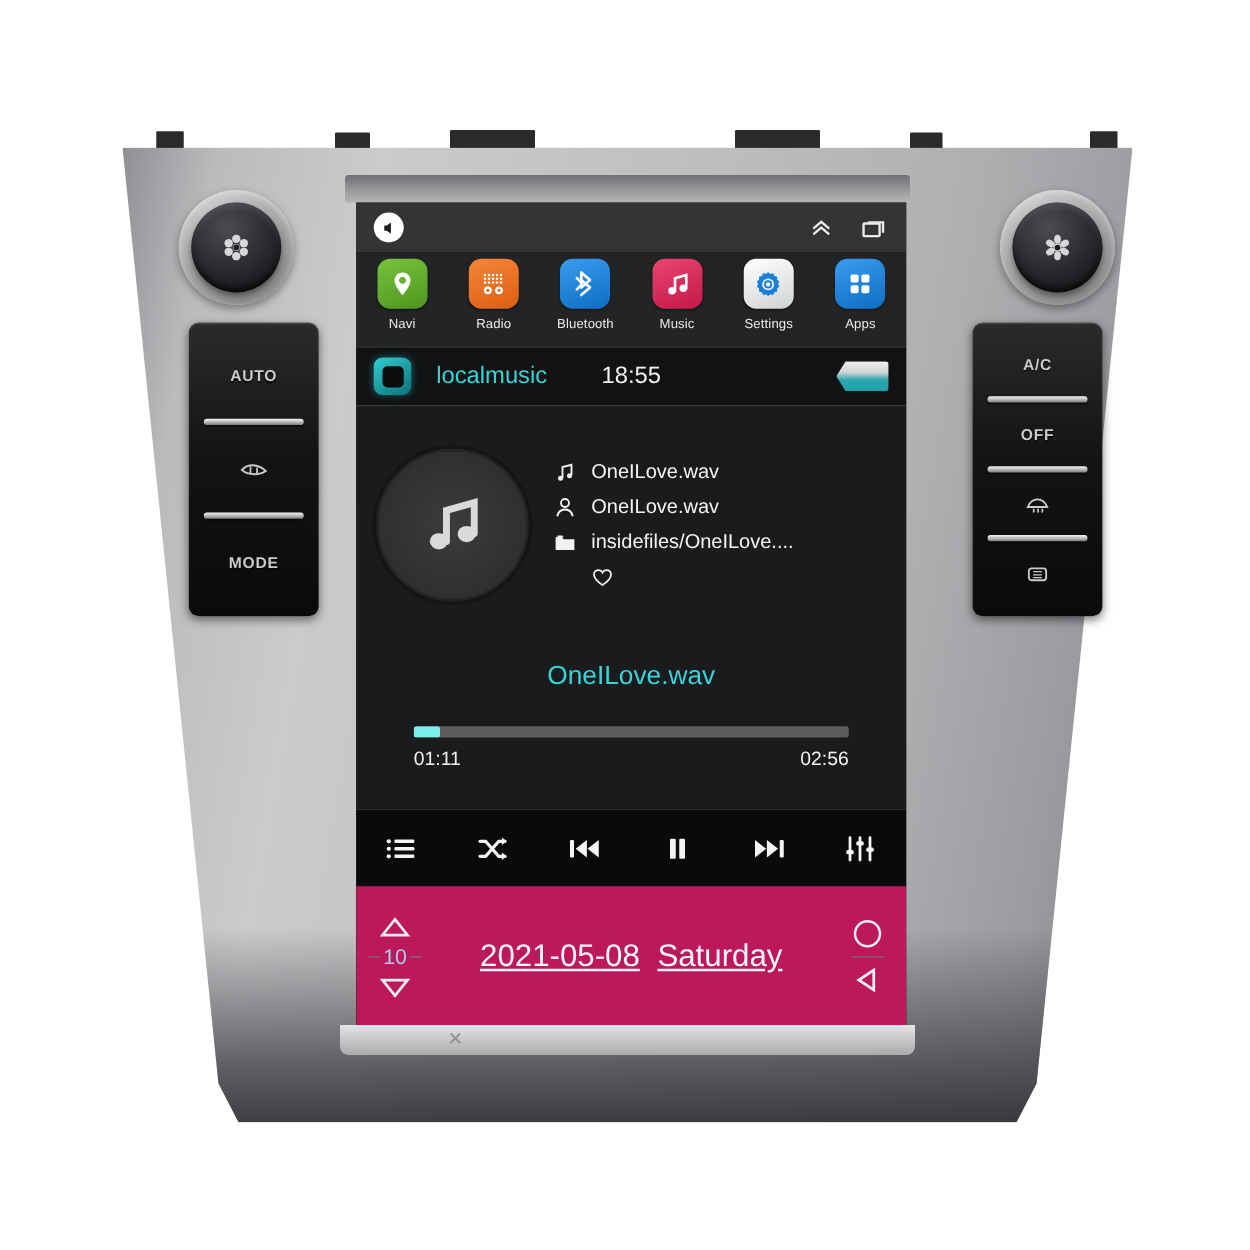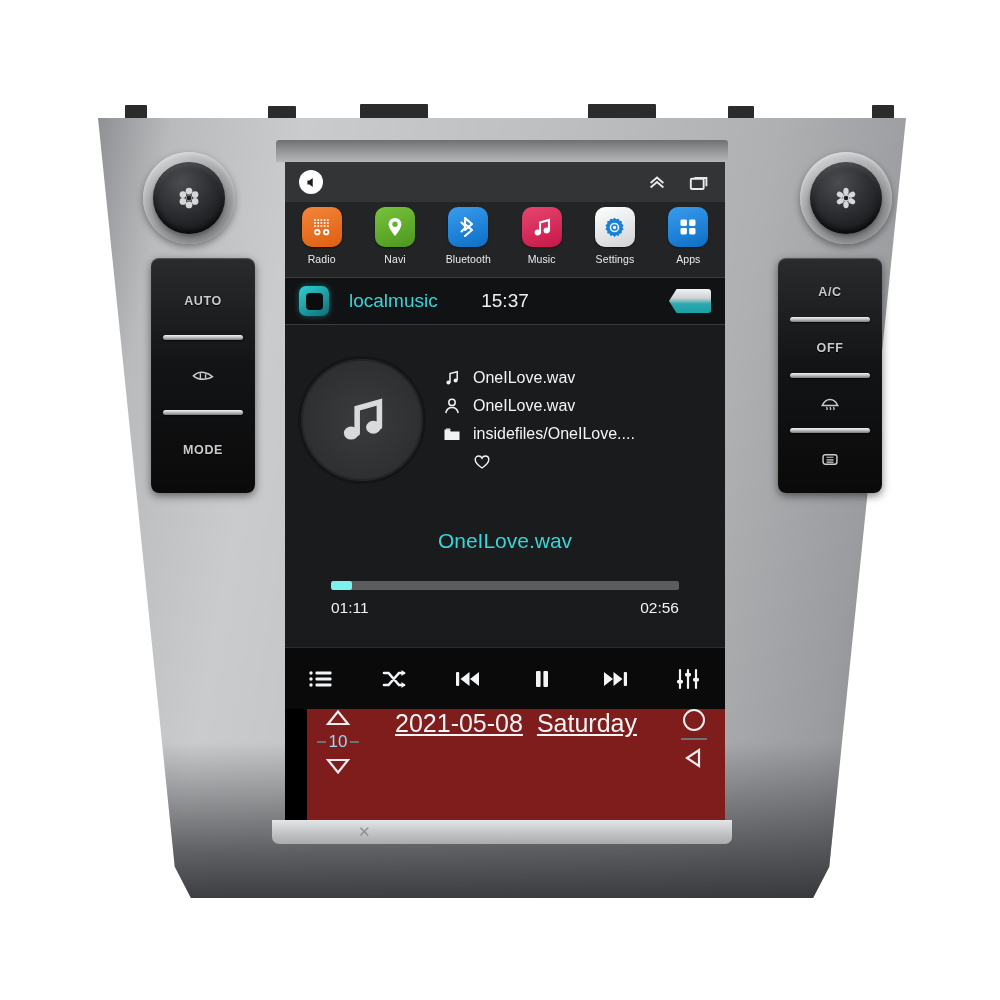--- a/index.html
+++ b/index.html
@@ -272,24 +272,23 @@
   }
   .tp-btn {
     flex: 1;
     display: flex; align-items: center; justify-content: center;
   }
   .tp-btn svg { fill: #f2f4f5; }
 
   
   #bottom-nav {
     flex: 1;
-    background: #7f1d1d;
-    display: flex; align-items: flex-start;
+    background: #be185d;
+    display: flex; align-items: center;
     position: relative;
-    margin-left: 22px;
   }
   #vol-stepper {
     width: 62px;
     display: flex; flex-direction: column;
     align-items: center; justify-content: center;
     gap: 6px;
   }
   #vol-stepper svg { width: 26px; height: 17px; fill: none; stroke: #eceeef; stroke-width: 2.2; }
   #vol-value-row { display: flex; align-items: center; gap: 3px; }
   #vol-value-row .dash { width: 9px; height: 1.5px; background: #6f7173; }
@@ -421,20 +420,30 @@
       </div>
       <div class="status-ic">
         <svg viewBox="0 0 24 20" width="22" height="19">
           <rect x="2" y="6" width="14" height="11" rx="1"></rect>
           <path d="M6 5 L19 5 L19 14"></path>
         </svg>
       </div>
     </div>
 
     <div id="app-dock">
+
+      <div class="app-cell">
+        <div class="app-ic" style="background:linear-gradient(160deg,#77c33a,#4d9620);">
+          <svg width="24" height="24" viewBox="0 0 24 24">
+            <path d="M12 3 C8.4 3 5.6 5.8 5.6 9.3 C5.6 14 12 21 12 21 C12 21 18.4 14 18.4 9.3 C18.4 5.8 15.6 3 12 3 z" fill="#fff"></path>
+            <circle cx="12" cy="9.2" r="2.7" fill="#64b32f"></circle>
+          </svg>
+        </div>
+        <div class="app-label">Navi</div>
+      </div>
 
       <div class="app-cell">
         <div class="app-ic" style="background:linear-gradient(160deg,#f4853a,#dd5f11);">
           <svg width="26" height="24" viewBox="0 0 26 24">
             <g fill="#fff">
               <circle cx="6" cy="5" r="1"></circle>
                 <circle cx="9.2" cy="5" r="1"></circle>
                 <circle cx="12.4" cy="5" r="1"></circle>
               <circle cx="15.6" cy="5" r="1"></circle>
                 <circle cx="18.8" cy="5" r="1"></circle>
@@ -452,30 +461,20 @@
             <circle cx="8.3" cy="17.2" r="3.1" fill="#fff"></circle>
             <circle cx="8.3" cy="17.2" r="1.2" fill="#dd5f11"></circle>
             <circle cx="17.2" cy="17.2" r="3.1" fill="#fff"></circle>
             <circle cx="17.2" cy="17.2" r="1.2" fill="#dd5f11"></circle>
           </svg>
         </div>
         <div class="app-label">Radio</div>
       </div>
 
       <div class="app-cell">
-        <div class="app-ic" style="background:linear-gradient(160deg,#77c33a,#4d9620);">
-          <svg width="24" height="24" viewBox="0 0 24 24">
-            <path d="M12 3 C8.4 3 5.6 5.8 5.6 9.3 C5.6 14 12 21 12 21 C12 21 18.4 14 18.4 9.3 C18.4 5.8 15.6 3 12 3 z" fill="#fff"></path>
-            <circle cx="12" cy="9.2" r="2.7" fill="#64b32f"></circle>
-          </svg>
-        </div>
-        <div class="app-label">Navi</div>
-      </div>
-
-      <div class="app-cell">
         <div class="app-ic" style="background:linear-gradient(160deg,#3a9cee,#0c6ec4);">
           <svg width="22" height="24" viewBox="0 0 22 24">
             <path d="M8 3 L15 9 L8 15 L8 3 M8 21 L15 15 L8 9 M4.5 7.5 L8 11 M4.5 16.5 L8 13" fill="none" stroke="#fff" stroke-width="2.1" stroke-linejoin="round" stroke-linecap="round"></path>
           </svg>
         </div>
         <div class="app-label">Bluetooth</div>
       </div>
 
       <div class="app-cell">
         <div class="app-ic" style="background:linear-gradient(160deg,#e8456f,#c41848);">
@@ -513,21 +512,21 @@
         </div>
         <div class="app-label">Apps</div>
       </div>
     </div>
 
     <div id="media-bar" style="position:relative;">
       <div id="media-home">
         <div class="inner"></div>
       </div>
       <div id="media-source">localmusic</div>
-      <div id="media-clock">15:37</div>
+      <div id="media-clock">18:55</div>
       <div id="media-bar-right">
         <div id="back-chip"></div>
       </div>
     </div>
 
     <div id="now-playing">
       <div id="album-art">
         <svg viewBox="0 0 24 24">
           <path d="M10 17.5 V7.2 L19.2 4.6 V14.8" fill="none" stroke="#d8dadc" stroke-width="2.3" stroke-linecap="round"></path>
           <ellipse cx="7.5" cy="17.4" rx="3" ry="2.7" fill="#d8dadc"></ellipse>

